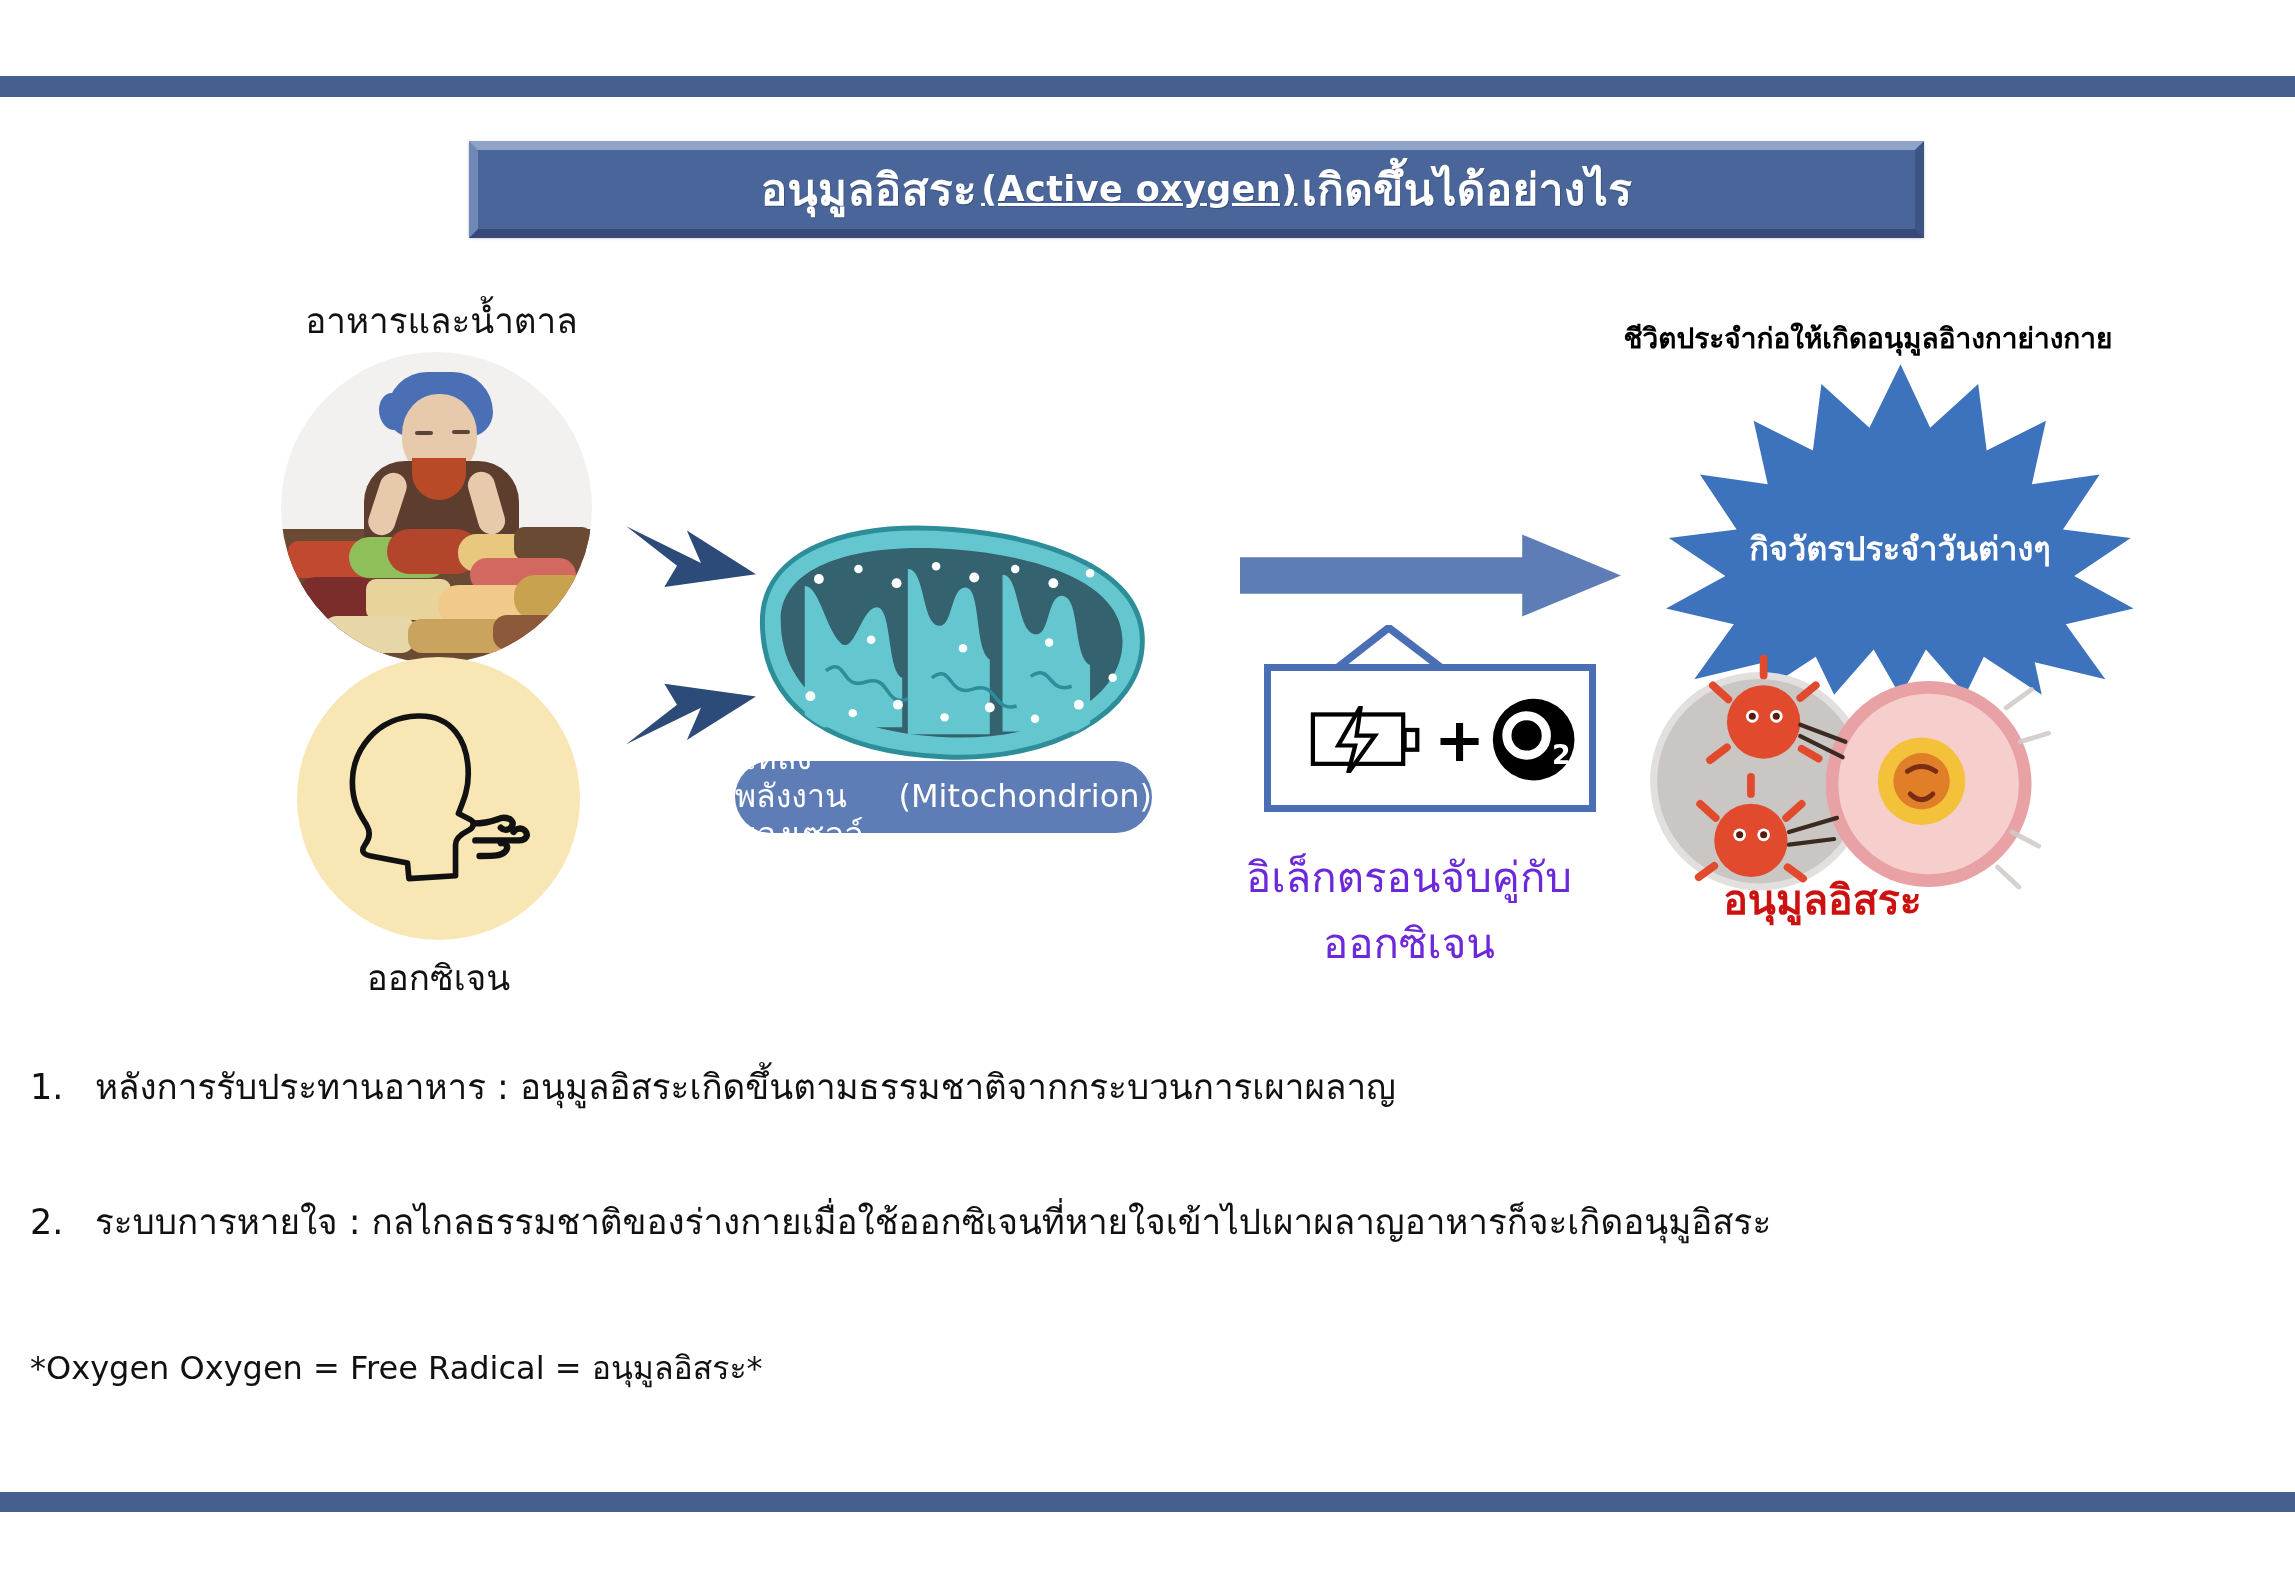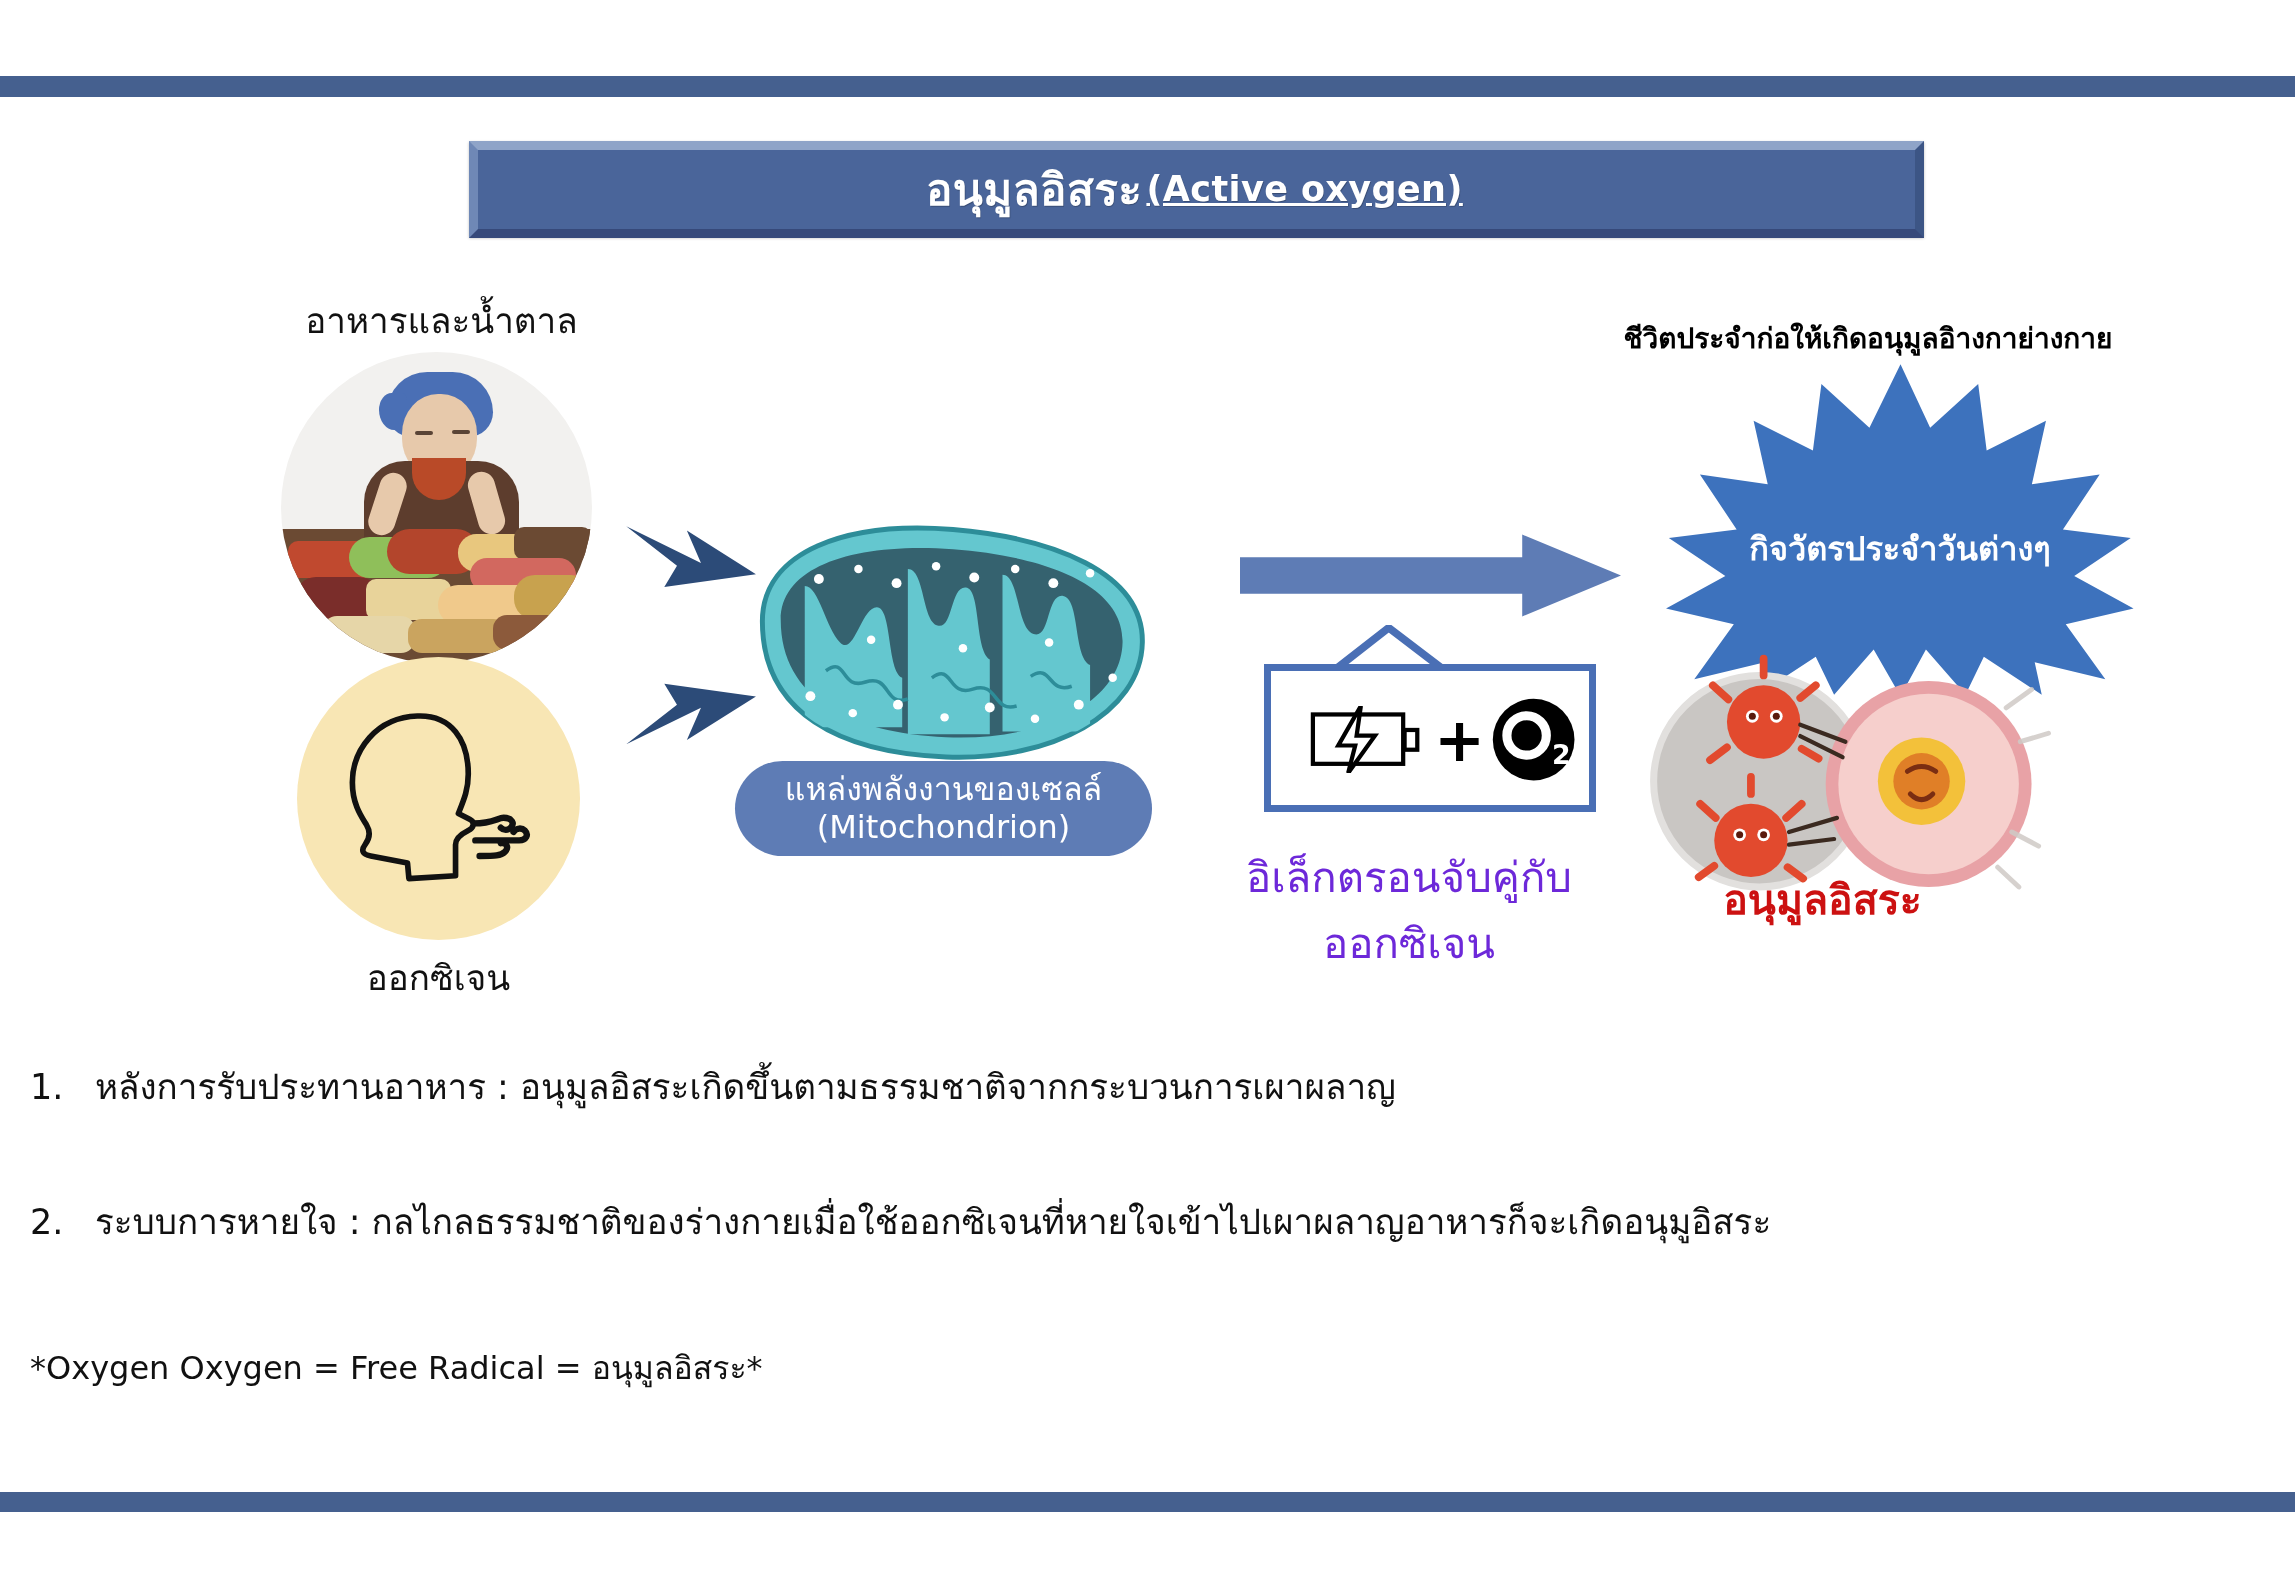--- a/index.html
+++ b/index.html
@@ -65,23 +65,23 @@
 
   
   #head-icon{position:absolute;left:37px;top:49px;width:212px;height:184px;}
 
   
   .arrow-sm{position:absolute;}
 
   
   #mito-wrap{position:absolute;left:720px;top:501px;width:452px;height:283px;}
   #mito-label{
-    position:absolute;left:735px;top:761px;width:417px;height:95px;
+    position:absolute;left:735px;top:761px;width:417px;height:72px;
     background:#5e7cb5;border-radius:49px;
-    display:flex;flex-direction:column;align-items:center;justify-content:center;
+    display:flex;flex-direction:row;align-items:center;justify-content:center;
     color:#fff;line-height:1.18;
   }
   #mito-label .l1{font-size:32px;}
   #mito-label .l2{font-size:32px;}
 
   
   #big-arrow{position:absolute;left:1240px;top:533px;width:381px;height:85px;}
 
   
   #callout{position:absolute;left:1264px;top:664px;width:332px;height:148px;
@@ -120,20 +120,21 @@
 </head>
 <body>
 
 <div class="bar" id="top-bar"></div>
 <div class="bar" id="bottom-bar"></div>
 
 <div id="title-box"></div>
 <div id="title-inner">
   <span class="t-thai">อนุมูลอิสระ</span>
   <span class="t-en">(Active oxygen)</span>
+  <span class="t-thai">เกิดขึ้นได้อย่างไร</span>
 </div>
 
 <div id="label-food">อาหารและน้ำตาล</div>
 
 <div class="circ" id="food-circle">
   <div class="fc-table"></div>
   <div class="fc-hair"></div>
   <div class="fc-face"></div>
   <div class="fc-eye" style="left:134px;top:79px;"></div>
   <div class="fc-eye" style="left:171px;top:78px;"></div>

